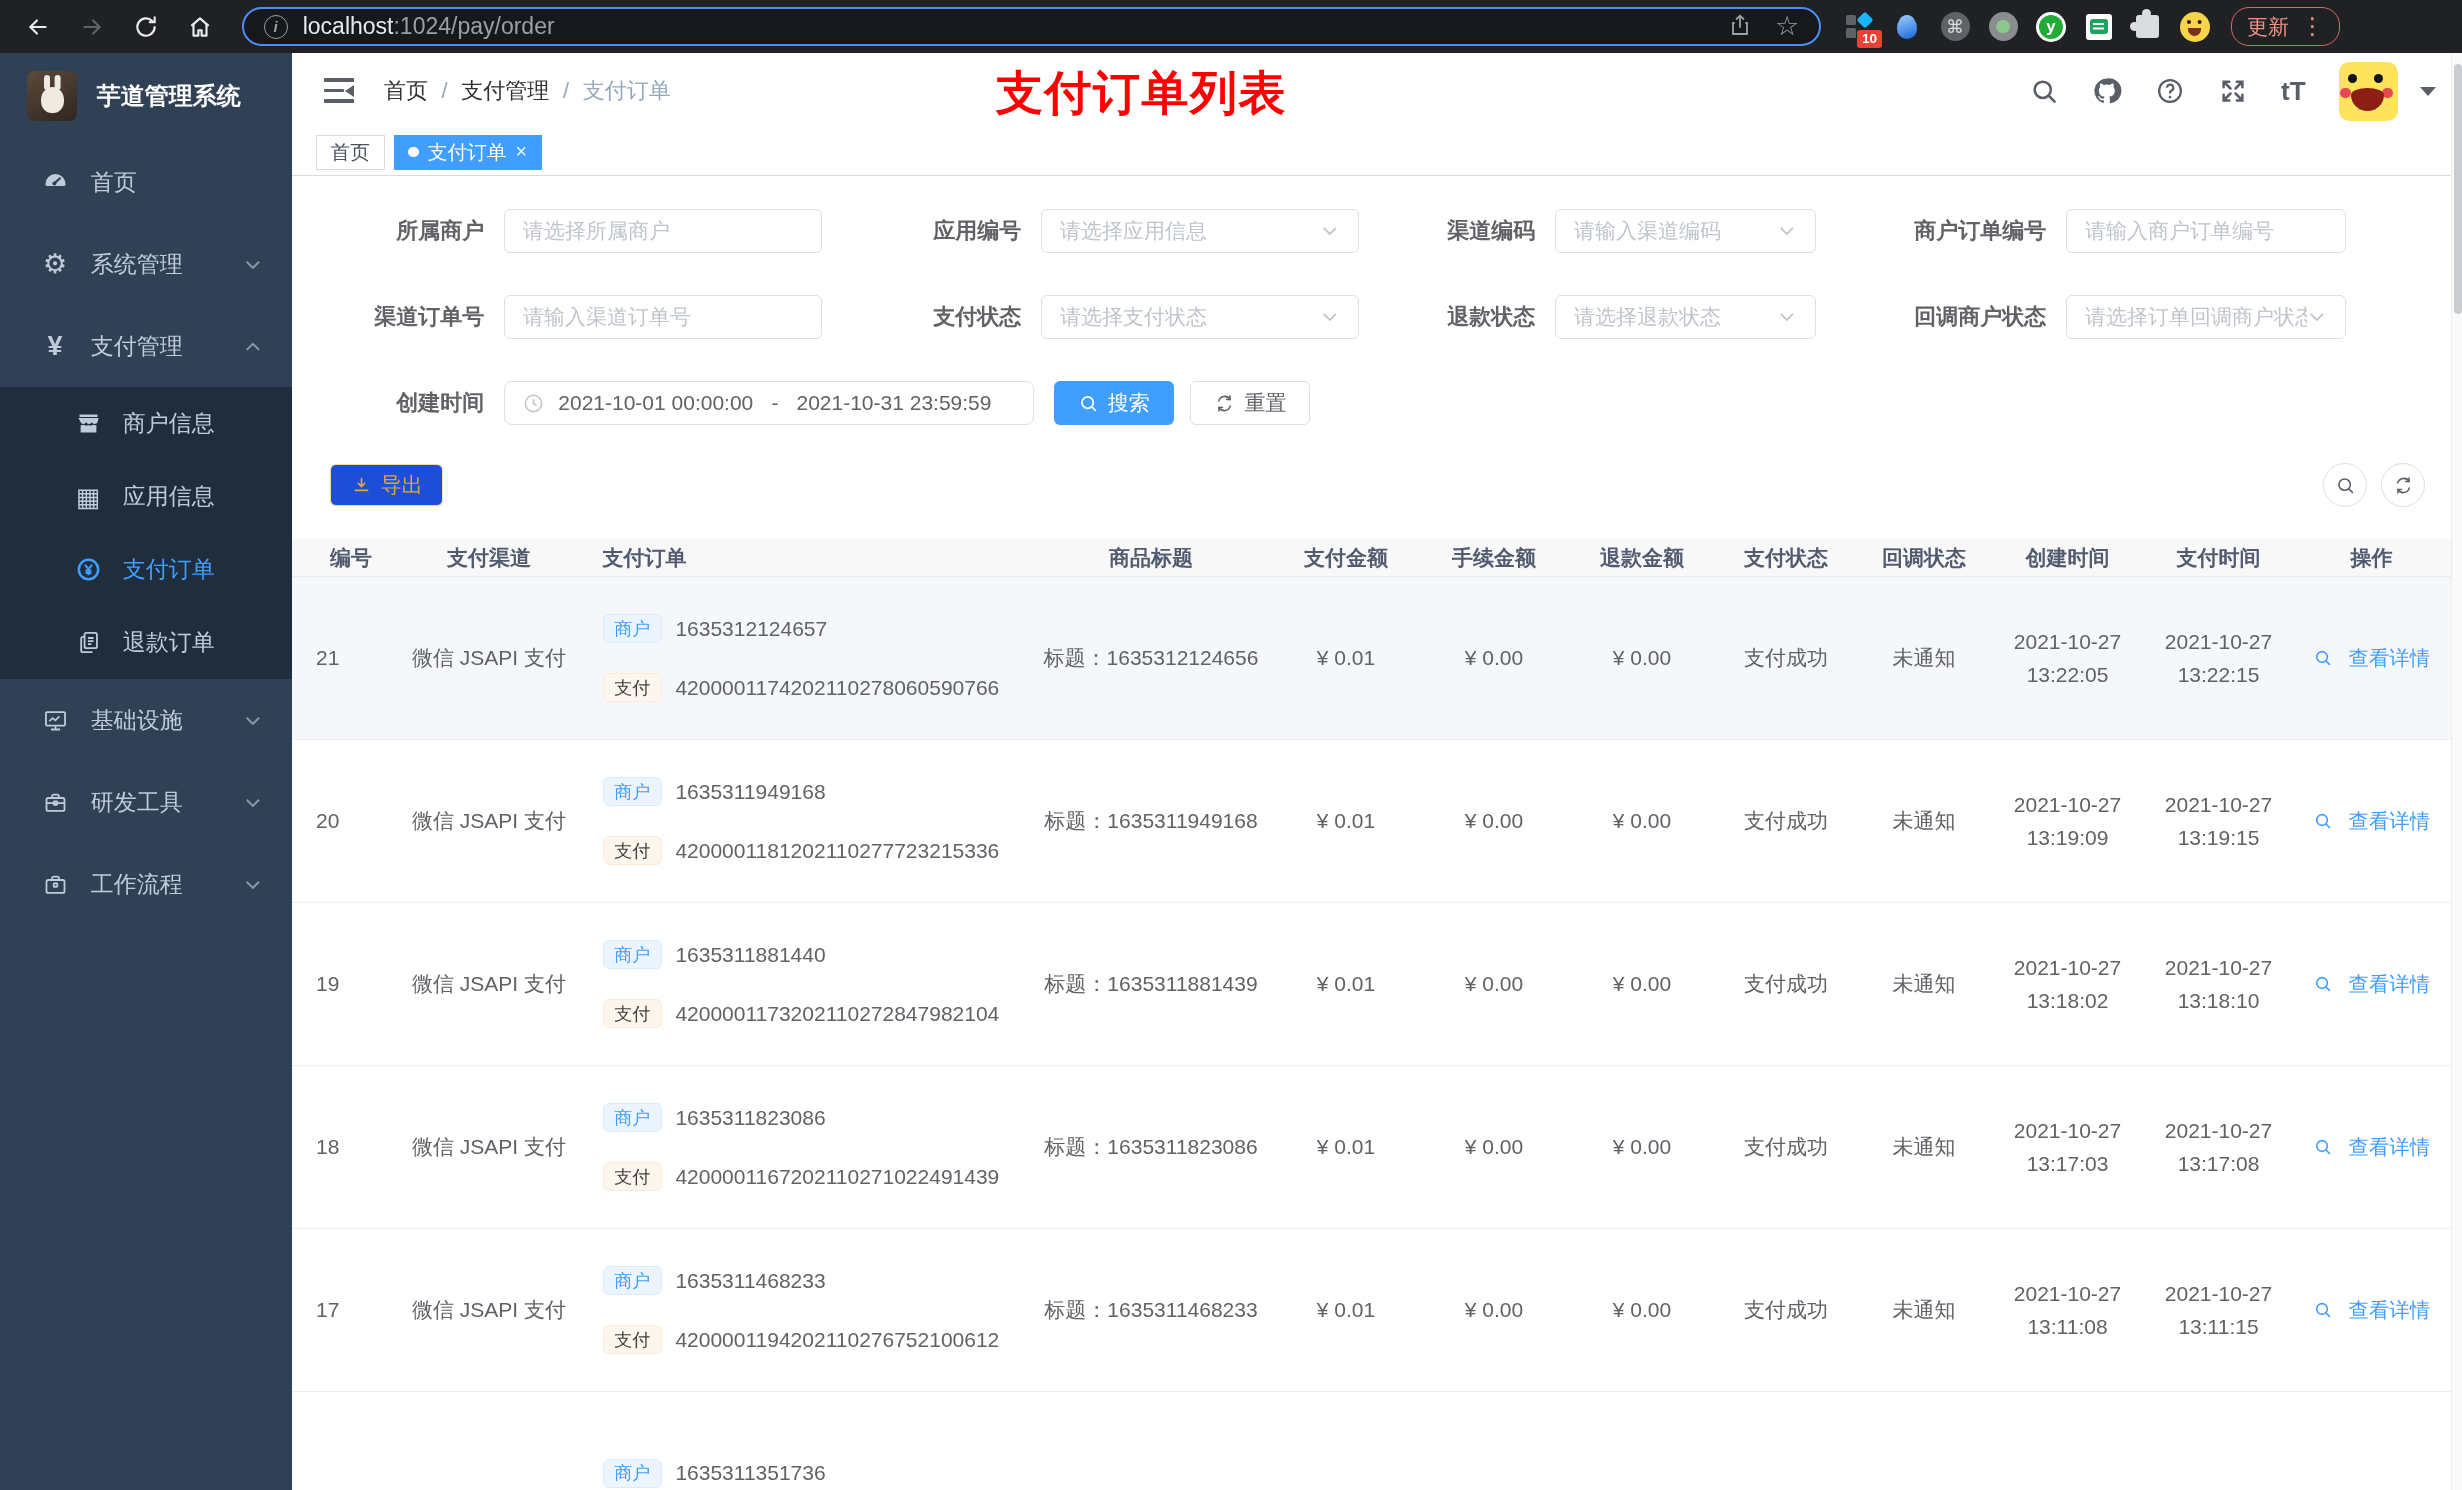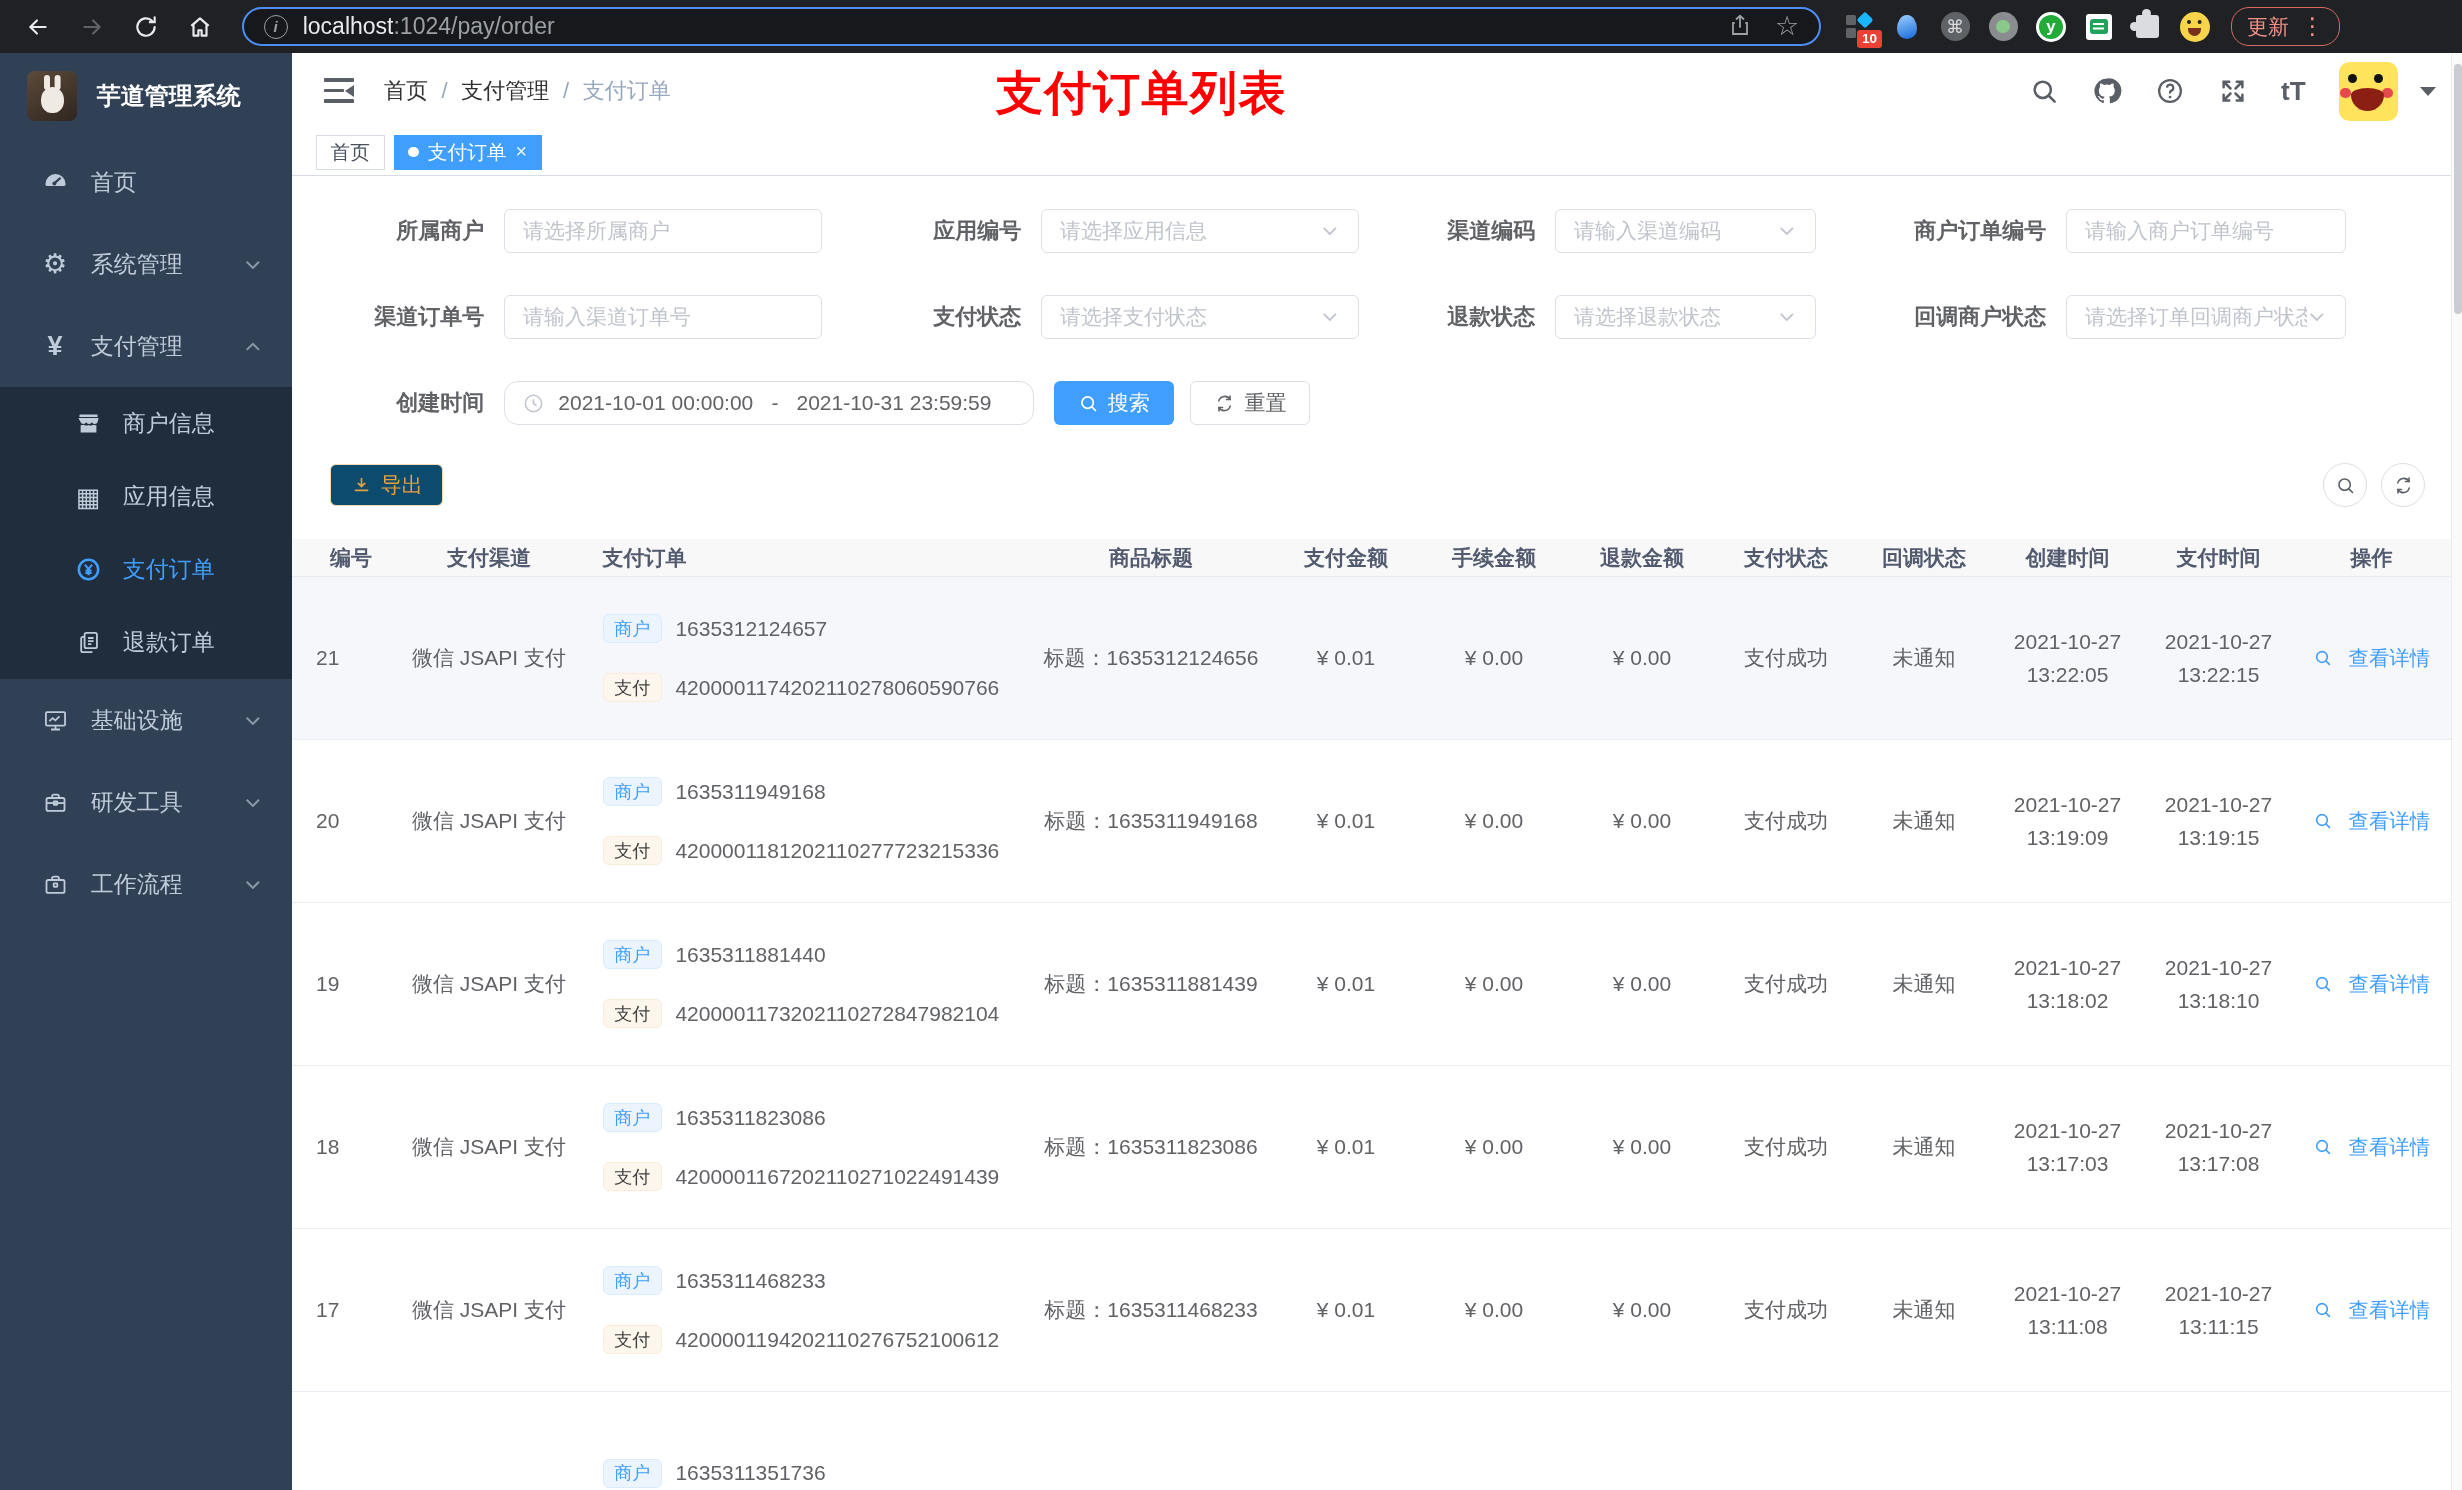--- a/index.html
+++ b/index.html
@@ -144,32 +144,32 @@
   .f-input { height:44px; border:1.5px solid #dcdfe6; border-radius:6px; background:#fff;
     font-size:21px; color:#606266; padding:0 18px; outline:none; width:318px;
     font-family:"Liberation Sans","DejaVu Sans",sans-serif; }
   .f-input::placeholder { color:#c0c4cc; }
   .f-select { height:44px; border:1.5px solid #dcdfe6; border-radius:6px; background:#fff;
     display:flex; align-items:center; padding:0 18px; width:318px; cursor:pointer; }
   .f-select.narrow { width:261px; }
   .f-select.w370 { width:280px; }
   .f-select .ph { font-size:21px; color:#c0c4cc; flex:1; white-space:nowrap; overflow:hidden; }
   .f-select .sel-chev { color:#c0c4cc; width:19.7px; height:19.7px; flex:none; }
-  .date-box { width:530px; height:44px; border:1.5px solid #dcdfe6; border-radius:14px;
+  .date-box { width:530px; height:44px; border:1.5px solid #dcdfe6; border-radius:8px;
     display:flex; align-items:center; padding:0 16.7px; gap:13.6px; }
   .date-box svg { width:23px; height:23px; color:#c0c4cc; flex:none; }
   .date-box .dv { font-size:21px; color:#606266; white-space:nowrap; }
   .date-box .dsep { font-size:21px; color:#606266; margin:0 4.5px; }
   .btn { height:44px; border-radius:6px; display:inline-flex; align-items:center; justify-content:center;
     gap:9px; font-size:21px; padding:1px 23px; cursor:pointer; border:1.5px solid transparent; }
   .btn svg { width:21px; height:21px; }
   .btn-primary { background:#409eff; color:#fff; margin-left:19.7px; }
   .btn-plain { background:#fff; color:#606266; border-color:#dcdfe6; margin-left:16.7px; }
   .toolbar { display:flex; align-items:center; padding:0 38px 0 38px; margin-top:-6px; height:48px; }
-  .btn-export { background:#0c4a6e; color:#e6a23c; border-color:#f5dab1; height:42px; padding:0 19.7px; }
+  .btn-export { background:#1d4ed8; color:#e6a23c; border-color:#f5dab1; height:42px; padding:0 19.7px; }
   .tool-right { margin-left:auto; display:flex; gap:13.6px; }
   .circle-btn { width:44px; height:44px; border-radius:50%; border:1.5px solid #dcdfe6; background:#fff;
     display:flex; align-items:center; justify-content:center; color:#5a5e66; cursor:pointer; }
   .circle-btn svg { width:21px; height:21px; }
 
   
   .table { margin-top:30px; }
   .thead, .tr { display:grid;
     grid-template-columns:91px 212px 435px 242px 148px 148px 148px 140px 136px 151px 151px 155px; }
   .thead { height:38px; background:#f8f8f9; border-bottom:0.8px solid #e8eaec; }

